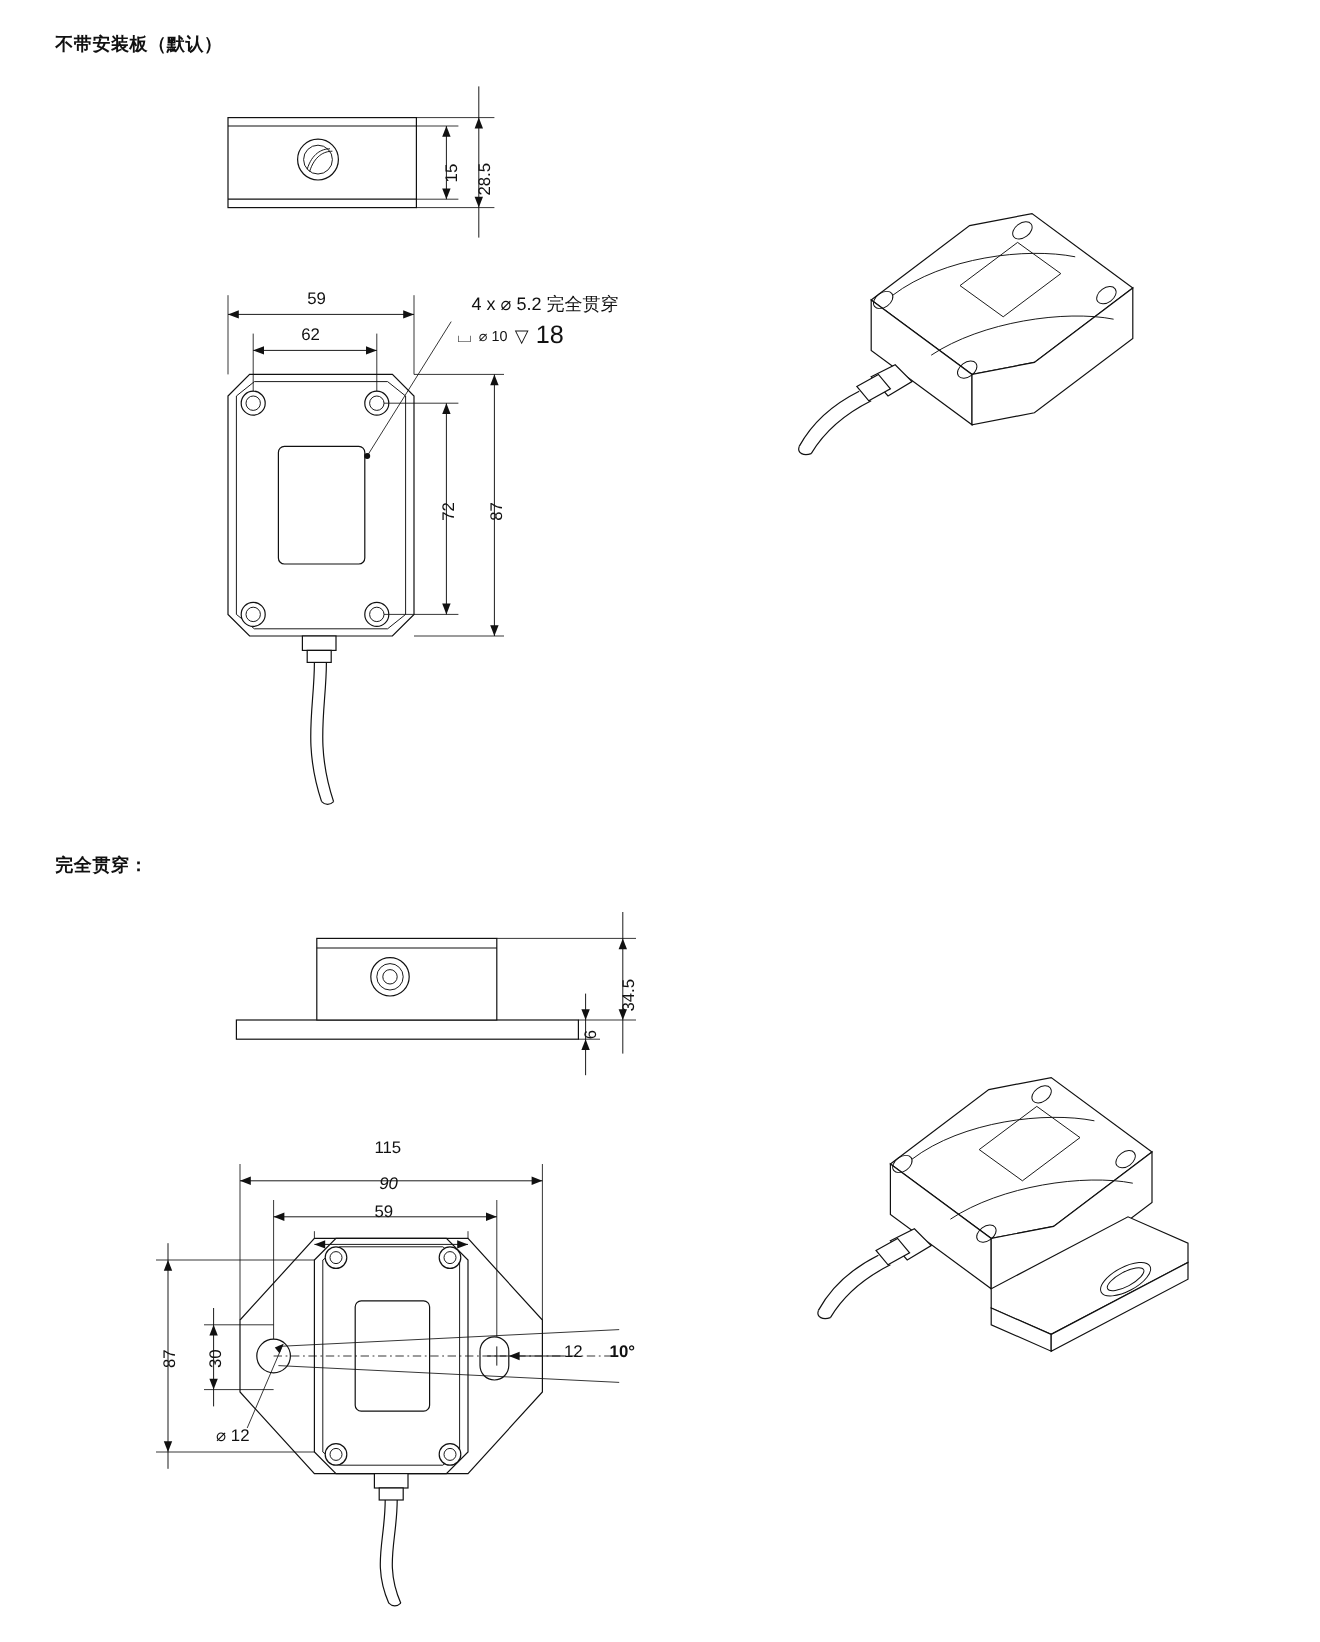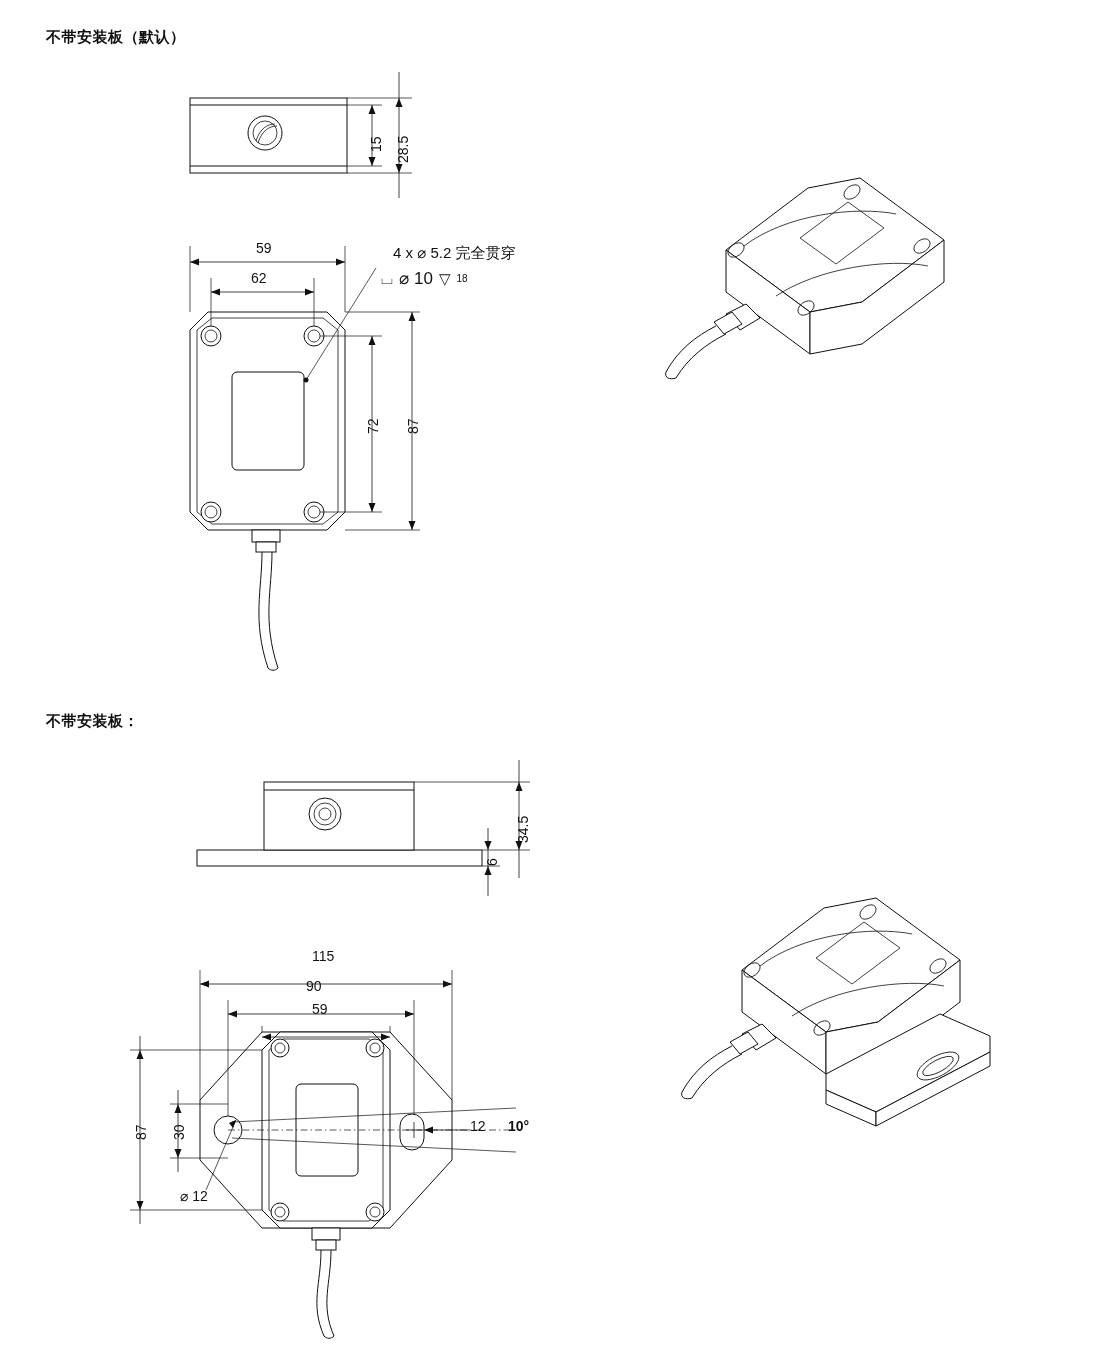--- a/index.html
+++ b/index.html
@@ -257,30 +257,30 @@
 <div class="dim vert" style="left:395px;top:163px;transform:rotate(-90deg);">28.5</div>
 
 <div class="dim" style="left:256px;top:240px;">59</div>
 <div class="dim" style="left:251px;top:270px;">62</div>
 <div class="dim vert" style="left:365px;top:434px;transform:rotate(-90deg);">72</div>
 <div class="dim vert" style="left:405px;top:434px;transform:rotate(-90deg);">87</div>
 
 <div class="dim" style="left:381px;top:244px;font-size:15px;margin-left:12px;">4 x ⌀ 5.2 完全贯穿</div>
 <div style="position:absolute;left:381px;top:268px;display:flex;align-items:center;gap:6px;">
   <span class="dim" style="position:static;font-size:15px;">⌴</span>
-  <span class="dim" style="position:static;font-size:17px;">⌀ 10</span>
+  <span class="dim" style="position:static;font-size:12px;">⌀ 10</span>
   <span class="dim" style="position:static;font-size:15px;">▽</span>
-  <span class="dim" style="position:static;font-size:10px;">18</span>
+  <span class="dim" style="position:static;font-size:21px;">18</span>
 </div>
 
-<div class="section-title" style="left:46px;top:712px;">不带安装板：</div>
+<div class="section-title" style="left:46px;top:712px;">完全贯穿：</div>
 
 <div class="dim vert" style="left:515px;top:843px;transform:rotate(-90deg);">34.5</div>
 <div class="dim vert" style="left:484px;top:866px;transform:rotate(-90deg);">6</div>
 
 <div class="dim" style="left:312px;top:948px;text-align:center;">115</div>
-<div class="dim" style="left:306px;top:978px;">90</div>
+<div class="dim" style="left:316px;top:978px;font-style:italic;">90</div>
 <div class="dim" style="left:312px;top:1001px;">59</div>
 <div class="dim vert" style="left:133px;top:1140px;transform:rotate(-90deg);">87</div>
 <div class="dim vert" style="left:171px;top:1140px;transform:rotate(-90deg);">30</div>
 <div class="dim" style="left:180px;top:1188px;">⌀ 12</div>
 <div class="dim" style="left:470px;top:1118px;">12</div>
 <div class="dim" style="left:508px;top:1118px;font-weight:bold;">10°</div>
 
 </body></html>

